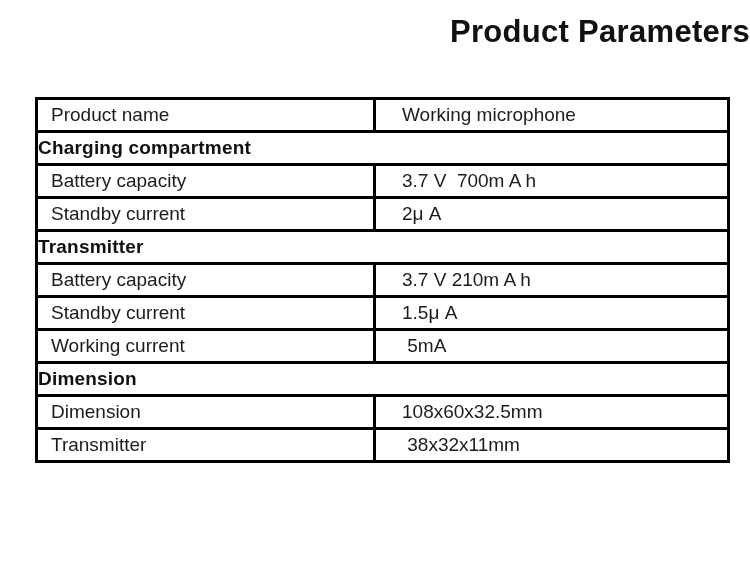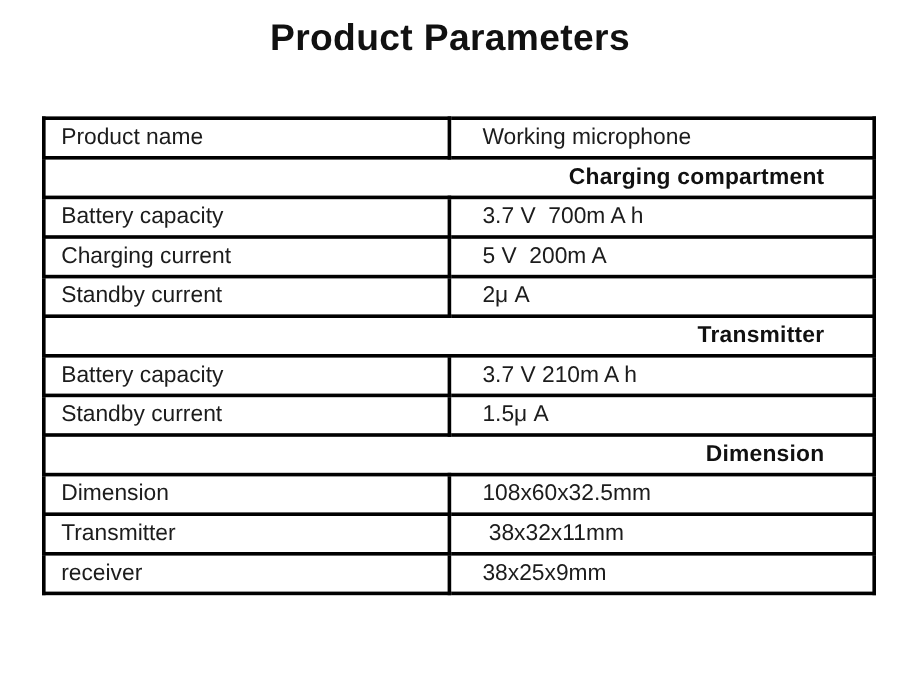--- a/index.html
+++ b/index.html
@@ -12,21 +12,21 @@
     height: 572px;
     position: relative;
     font-family: "Liberation Sans", sans-serif;
     overflow: hidden;
   }
   .page-title {
     position: absolute;
     top: 14px;
     left: 0;
     width: 750px;
-    text-align: center;
+    text-align: right;
     font-size: 31px;
     font-weight: 700;
     color: #111111;
     letter-spacing: 0.3px;
   }
   table.spec-table {
     position: absolute;
     left: 35px;
     top: 97px;
     width: 695px;
@@ -43,21 +43,21 @@
   }
   .spec-table td.param-label {
     width: 322px;
     padding: 0 0 0 13px;
   }
   .spec-table td.param-value {
     padding: 0 0 0 26px;
     white-space: pre;
   }
   .spec-table td.section-header {
-    text-align: right;
+    text-align: left;
     font-weight: 700;
     color: #111111;
     padding: 0 40px 0 0;
     letter-spacing: 0.2px;
   }
 </style>
 </head>
 <body>
 
 <div class="page-title">Product Parameters</div>
@@ -69,47 +69,43 @@
       <td class="param-value">Working microphone</td>
     </tr>
     <tr>
       <td class="section-header" colspan="2">Charging compartment</td>
     </tr>
     <tr>
       <td class="param-label">Battery capacity</td>
       <td class="param-value">3.7 V  700m A h</td>
     </tr>
     <tr>
-      <td class="param-label">Charging current</td>
-      <td class="param-value">5 V  200m A</td>
-    </tr>
-    <tr>
       <td class="param-label">Standby current</td>
       <td class="param-value">2μ A</td>
     </tr>
     <tr>
       <td class="section-header" colspan="2">Transmitter</td>
     </tr>
     <tr>
       <td class="param-label">Battery capacity</td>
       <td class="param-value">3.7 V 210m A h</td>
     </tr>
     <tr>
       <td class="param-label">Standby current</td>
       <td class="param-value">1.5μ A</td>
     </tr>
     <tr>
+      <td class="param-label">Working current</td>
+      <td class="param-value"> 5mA</td>
+    </tr>
+    <tr>
       <td class="section-header" colspan="2">Dimension</td>
     </tr>
     <tr>
       <td class="param-label">Dimension</td>
       <td class="param-value">108x60x32.5mm</td>
     </tr>
     <tr>
       <td class="param-label">Transmitter</td>
       <td class="param-value"> 38x32x11mm</td>
     </tr>
-    <tr>
-      <td class="param-label">receiver</td>
-      <td class="param-value">38x25x9mm</td>
-    </tr>
   </tbody>
 </table>
 
 </body></html>

